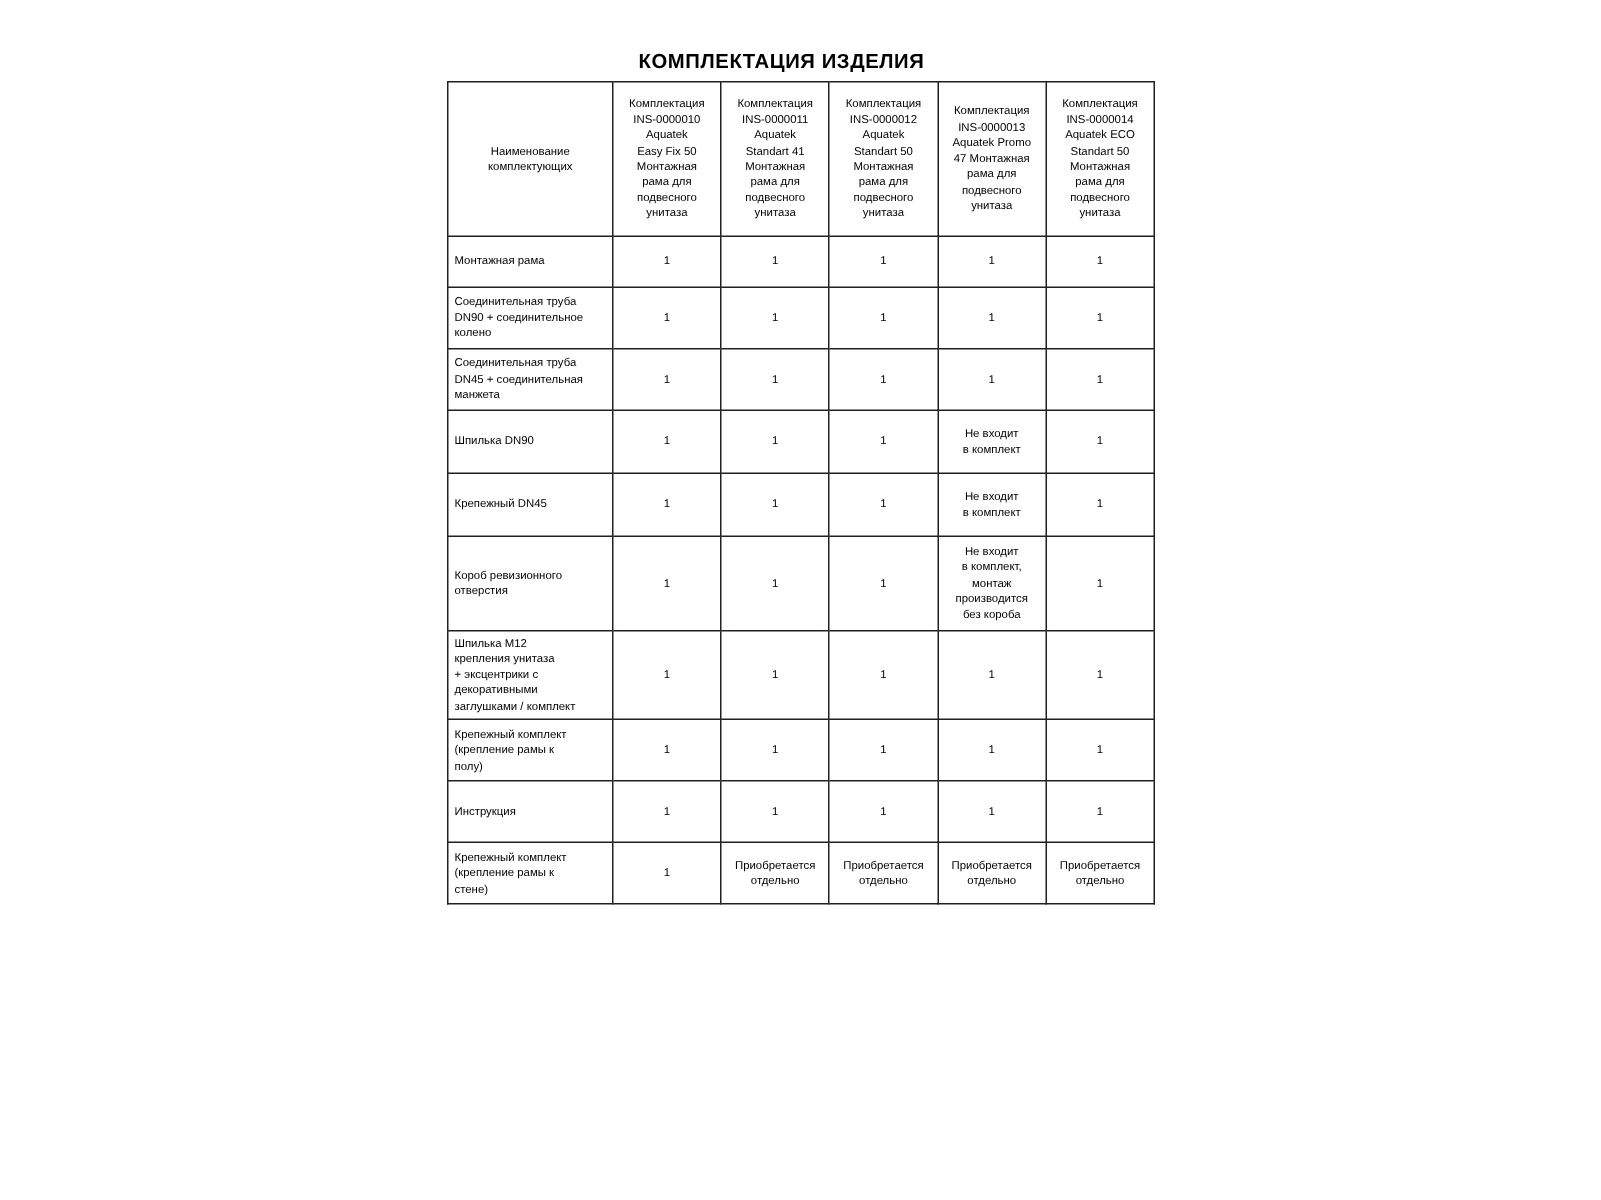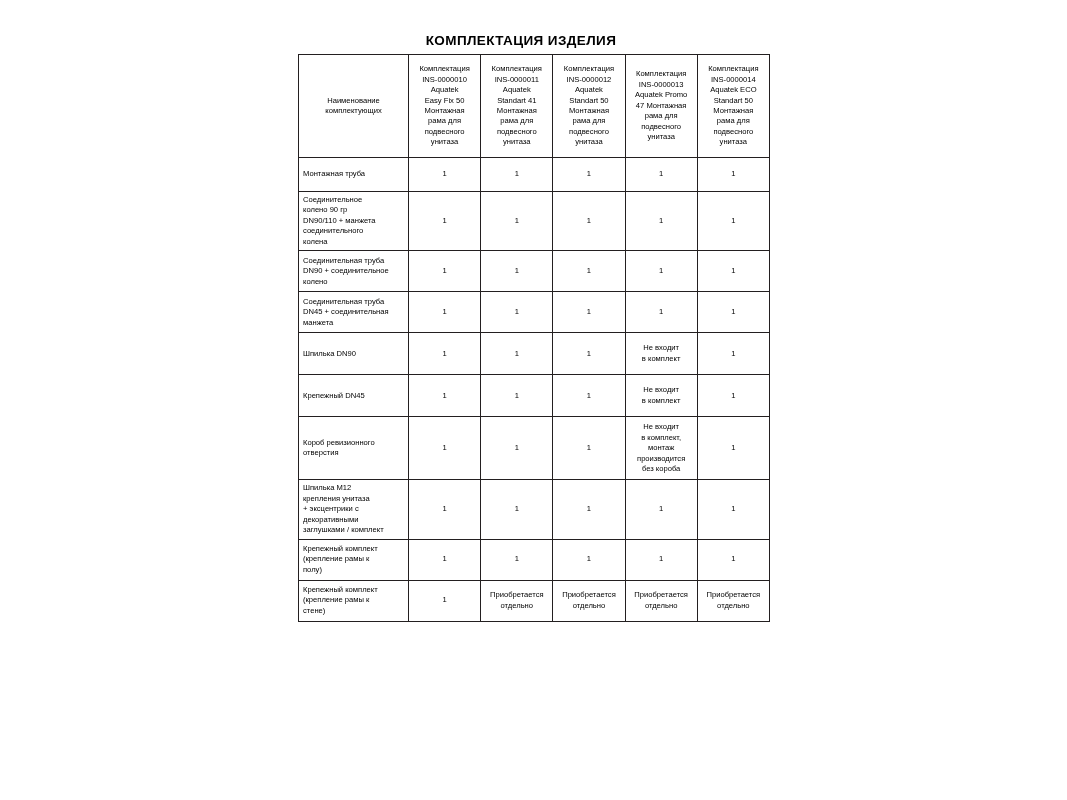--- a/index.html
+++ b/index.html
@@ -134,33 +134,21 @@
 Aquatek ECO
 Standart 50
 Монтажная
 рама для
 подвесного
 унитаза</td>
         </tr>
       </thead>
       <tbody>
         <tr style="height:34px">
-          <td class="name-cell multi">Монтажная труба</td>
-          <td class="val multi">1</td>
-          <td class="val multi">1</td>
-          <td class="val multi">1</td>
-          <td class="val multi">1</td>
-          <td class="val multi">1</td>
-        </tr>
-        <tr style="height:59px">
-          <td class="name-cell multi">Соединительное
-колено 90 гр
-DN90/110 + манжета
-соединительного
-колена</td>
+          <td class="name-cell multi">Монтажная рама</td>
           <td class="val multi">1</td>
           <td class="val multi">1</td>
           <td class="val multi">1</td>
           <td class="val multi">1</td>
           <td class="val multi">1</td>
         </tr>
         <tr style="height:41px">
           <td class="name-cell multi">Соединительная труба
 DN90 + соединительное
 колено</td>
@@ -227,20 +215,28 @@
           <td class="name-cell multi">Крепежный комплект
 (крепление  рамы к
 полу)</td>
           <td class="val multi">1</td>
           <td class="val multi">1</td>
           <td class="val multi">1</td>
           <td class="val multi">1</td>
           <td class="val multi">1</td>
         </tr>
         <tr style="height:41px">
+          <td class="name-cell multi">Инструкция</td>
+          <td class="val multi">1</td>
+          <td class="val multi">1</td>
+          <td class="val multi">1</td>
+          <td class="val multi">1</td>
+          <td class="val multi">1</td>
+        </tr>
+        <tr style="height:41px">
           <td class="name-cell multi">Крепежный комплект
 (крепление  рамы к
 стене)</td>
           <td class="val multi">1</td>
           <td class="val multi">Приобретается
 отдельно</td>
           <td class="val multi">Приобретается
 отдельно</td>
           <td class="val multi">Приобретается
 отдельно</td>

